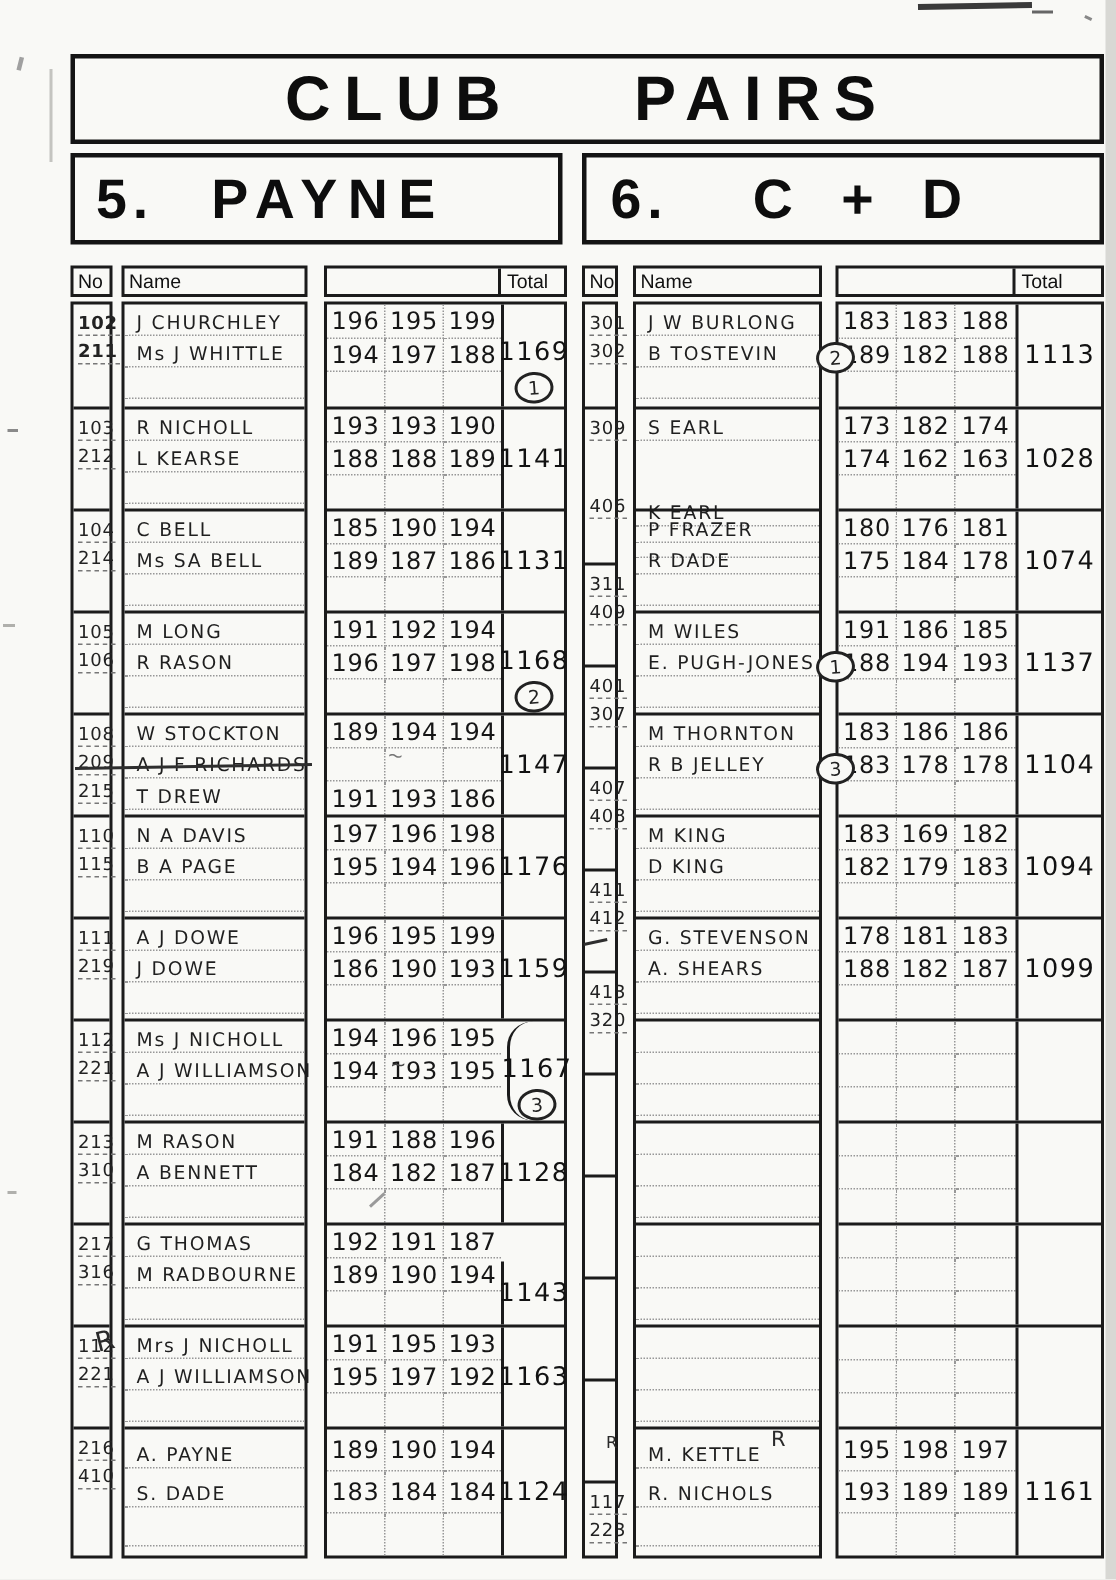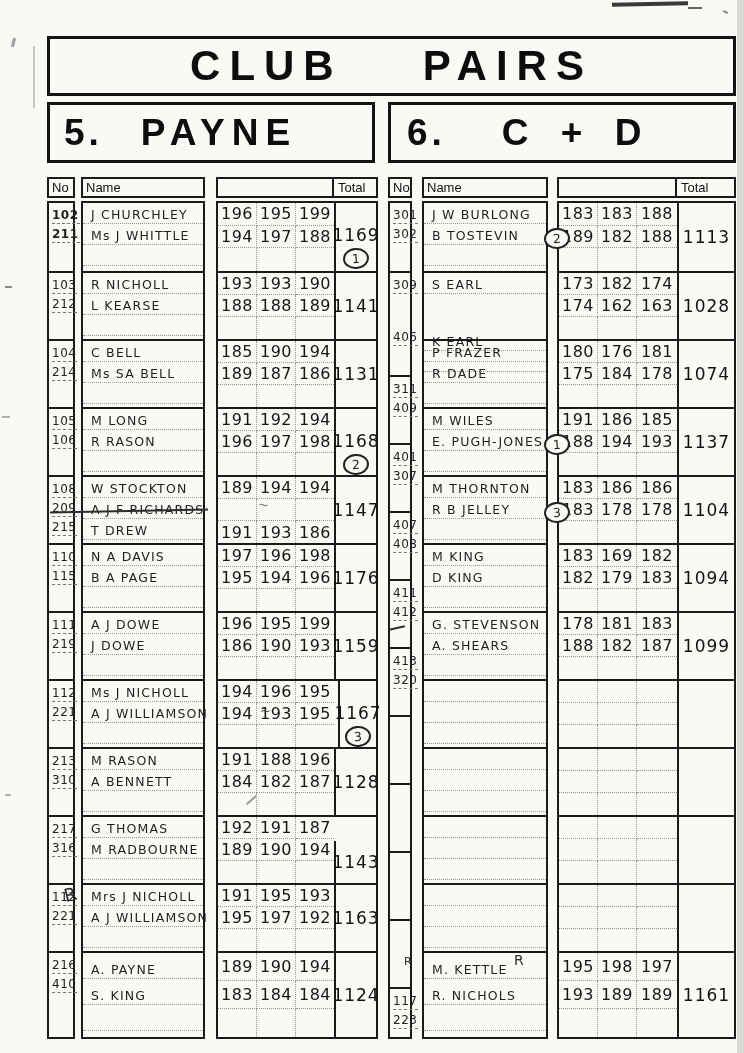--- a/index.html
+++ b/index.html
@@ -231,21 +231,21 @@
         <div class="name-line" style="height: 21px;">
           <span class="name-text">A J WILLIAMSON</span>
         </div>
         <div class="name-line" style="height: 21px;"></div>
       </div>
       <div class="cell name-cell" style="height: 86px;">
         <div class="name-line" style="height: 26px;">
           <span class="name-text">A. PAYNE</span>
         </div>
         <div class="name-line" style="height: 26px;">
-          <span class="name-text">S. KING</span>
+          <span class="name-text">S. DADE</span>
         </div>
         <div class="name-line" style="height: 26px;"></div>
       </div>
     </div>
     <div class="colbox" style="left: 216px; top: 201px; width: 162px; height: 838px;">
       <div class="cell score-cell" style="height: 68px;">
         <div class="scores-area" style="width: 116px;">
           <div class="sub sb sr">
             <span class="score-text">196</span>
           </div>
@@ -459,21 +459,21 @@
           <div class="sub sb sr">
             <span class="score-text">193</span>
           </div>
           <div class="sub sb">
             <span class="score-text">195</span>
           </div>
           <div class="sub sr"></div>
           <div class="sub sr"></div>
           <div class="sub"></div>
         </div>
-        <div class="total-area has-rank" style="left: 120px; right: 0px;">
+        <div class="total-area has-rank" style="left: 120px; right: 0px; border-radius: 17px;">
           <div class="total-text">1167</div>
           <div class="rank-circle rank-below">3</div>
         </div>
       </div>
       <div class="cell score-cell" style="height: 68px;">
         <div class="scores-area" style="width: 116px;">
           <div class="sub sb sr">
             <span class="score-text">191</span>
           </div>
           <div class="sub sb sr">

